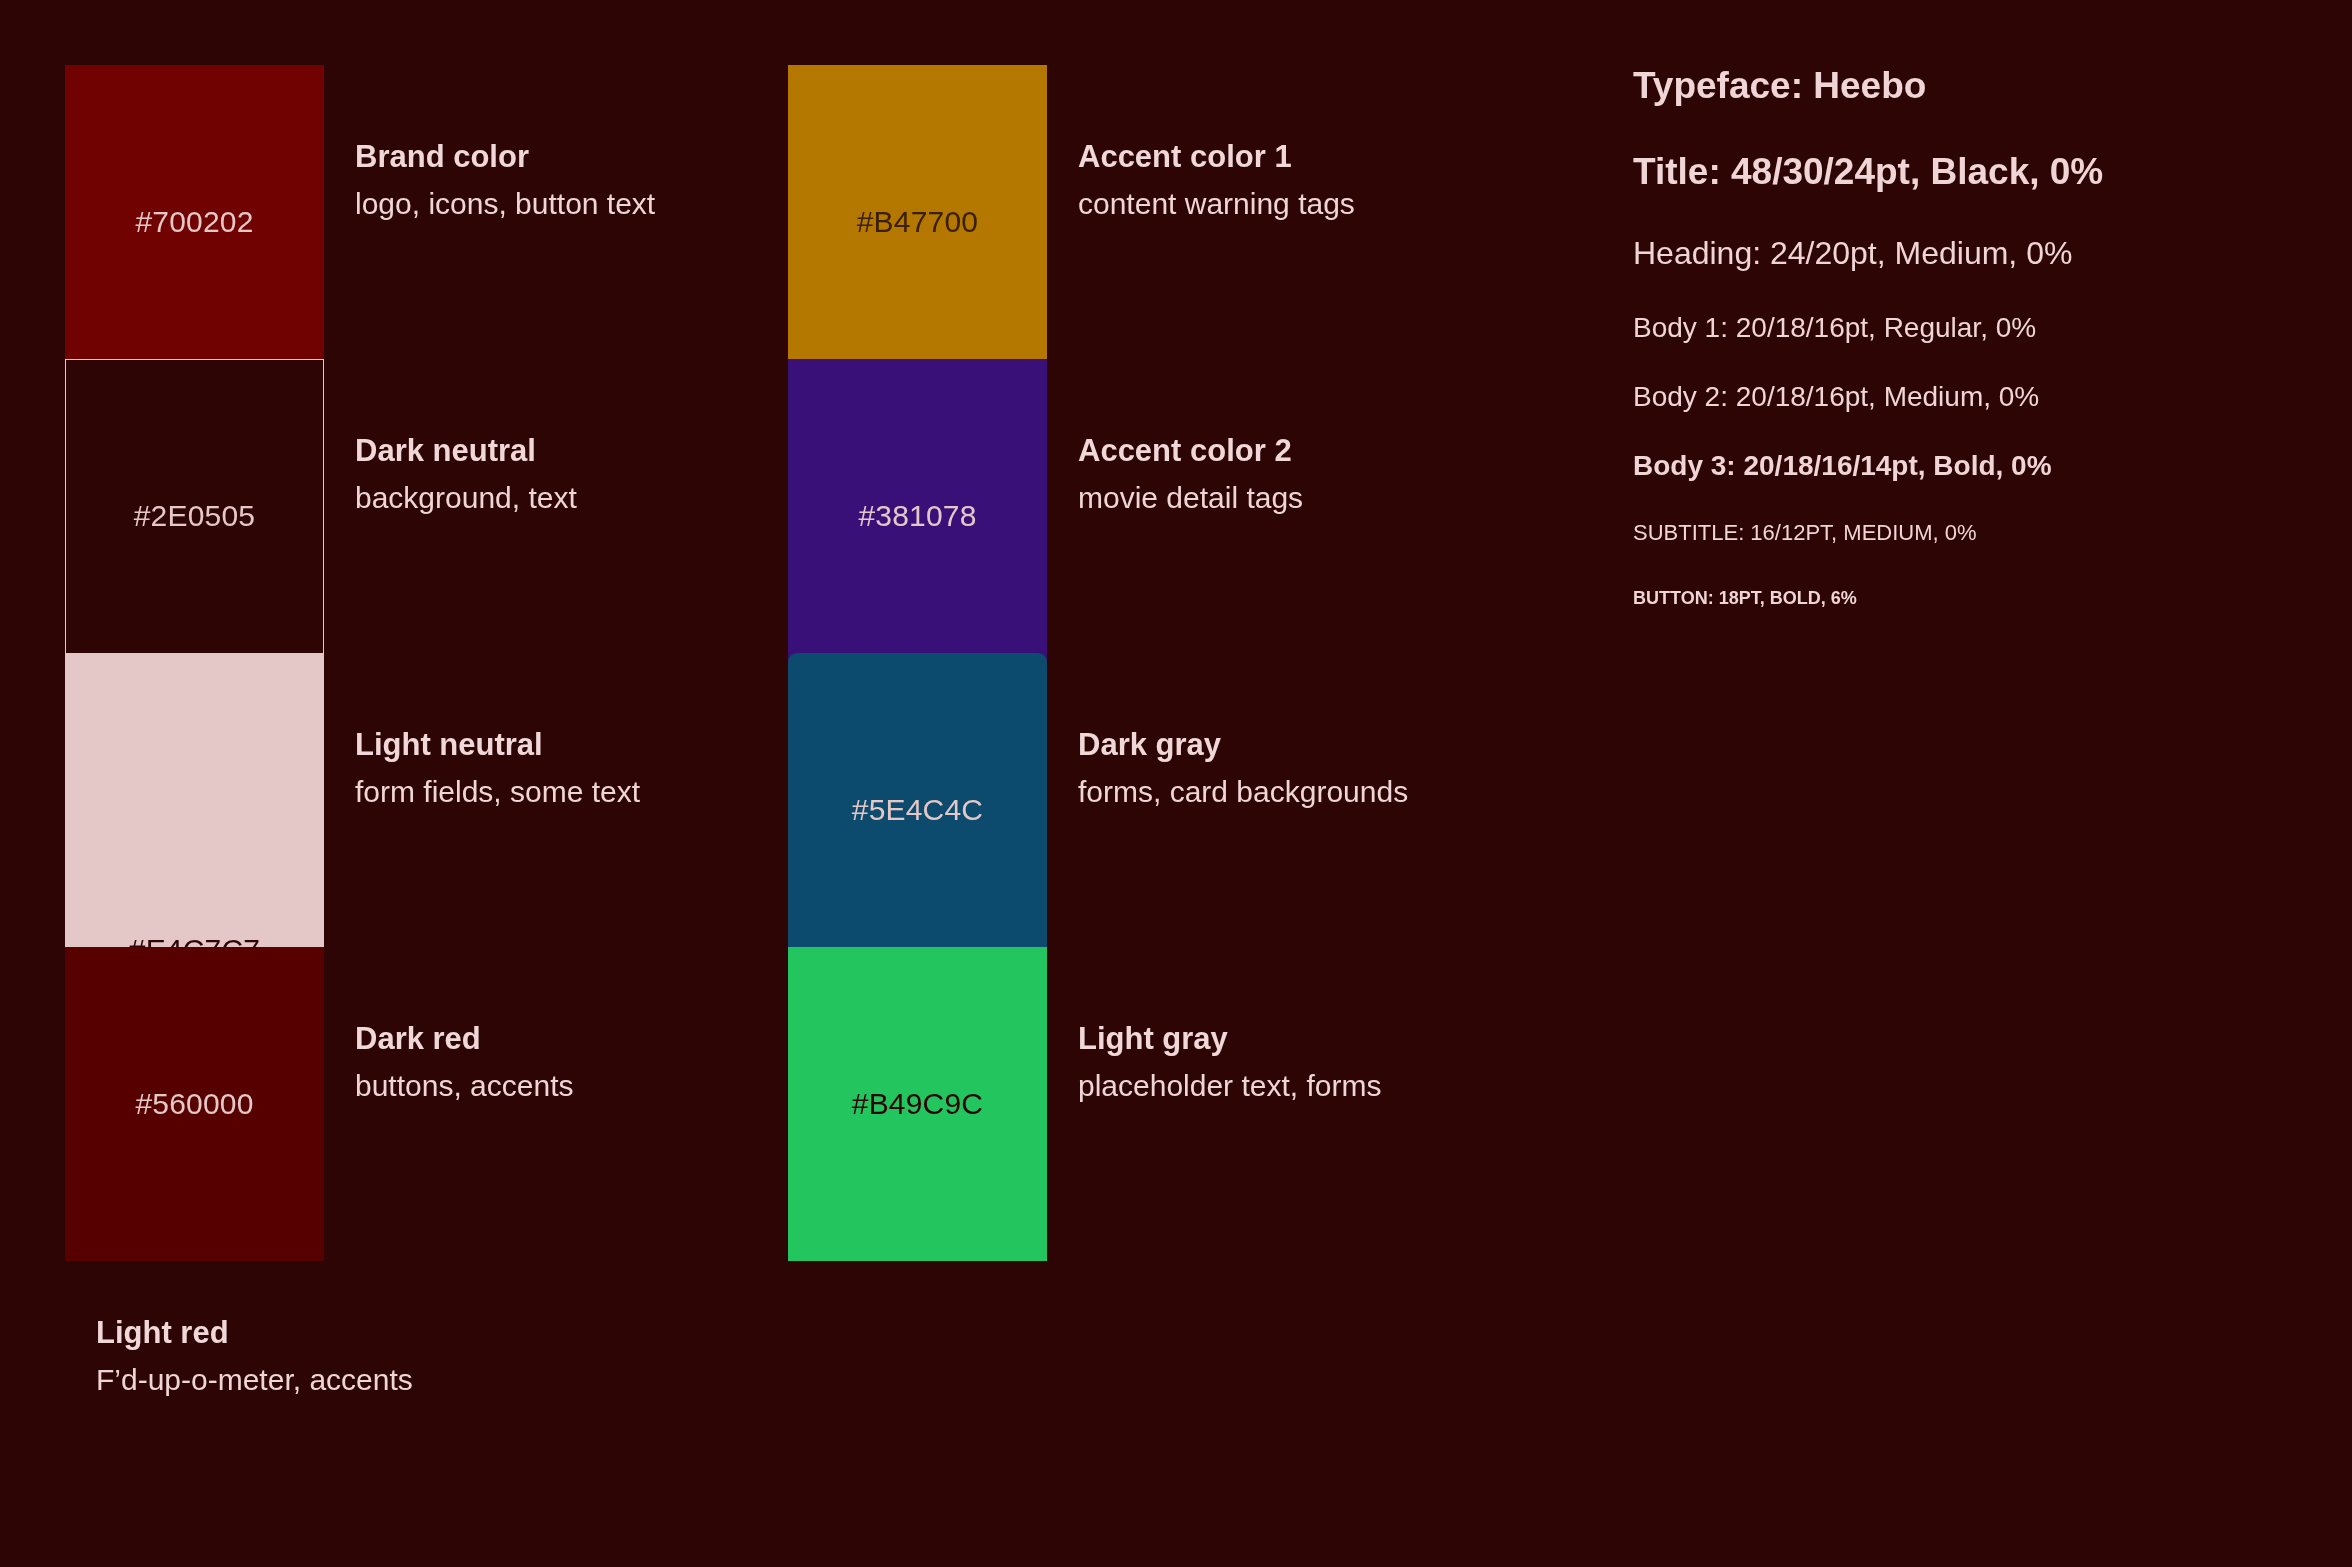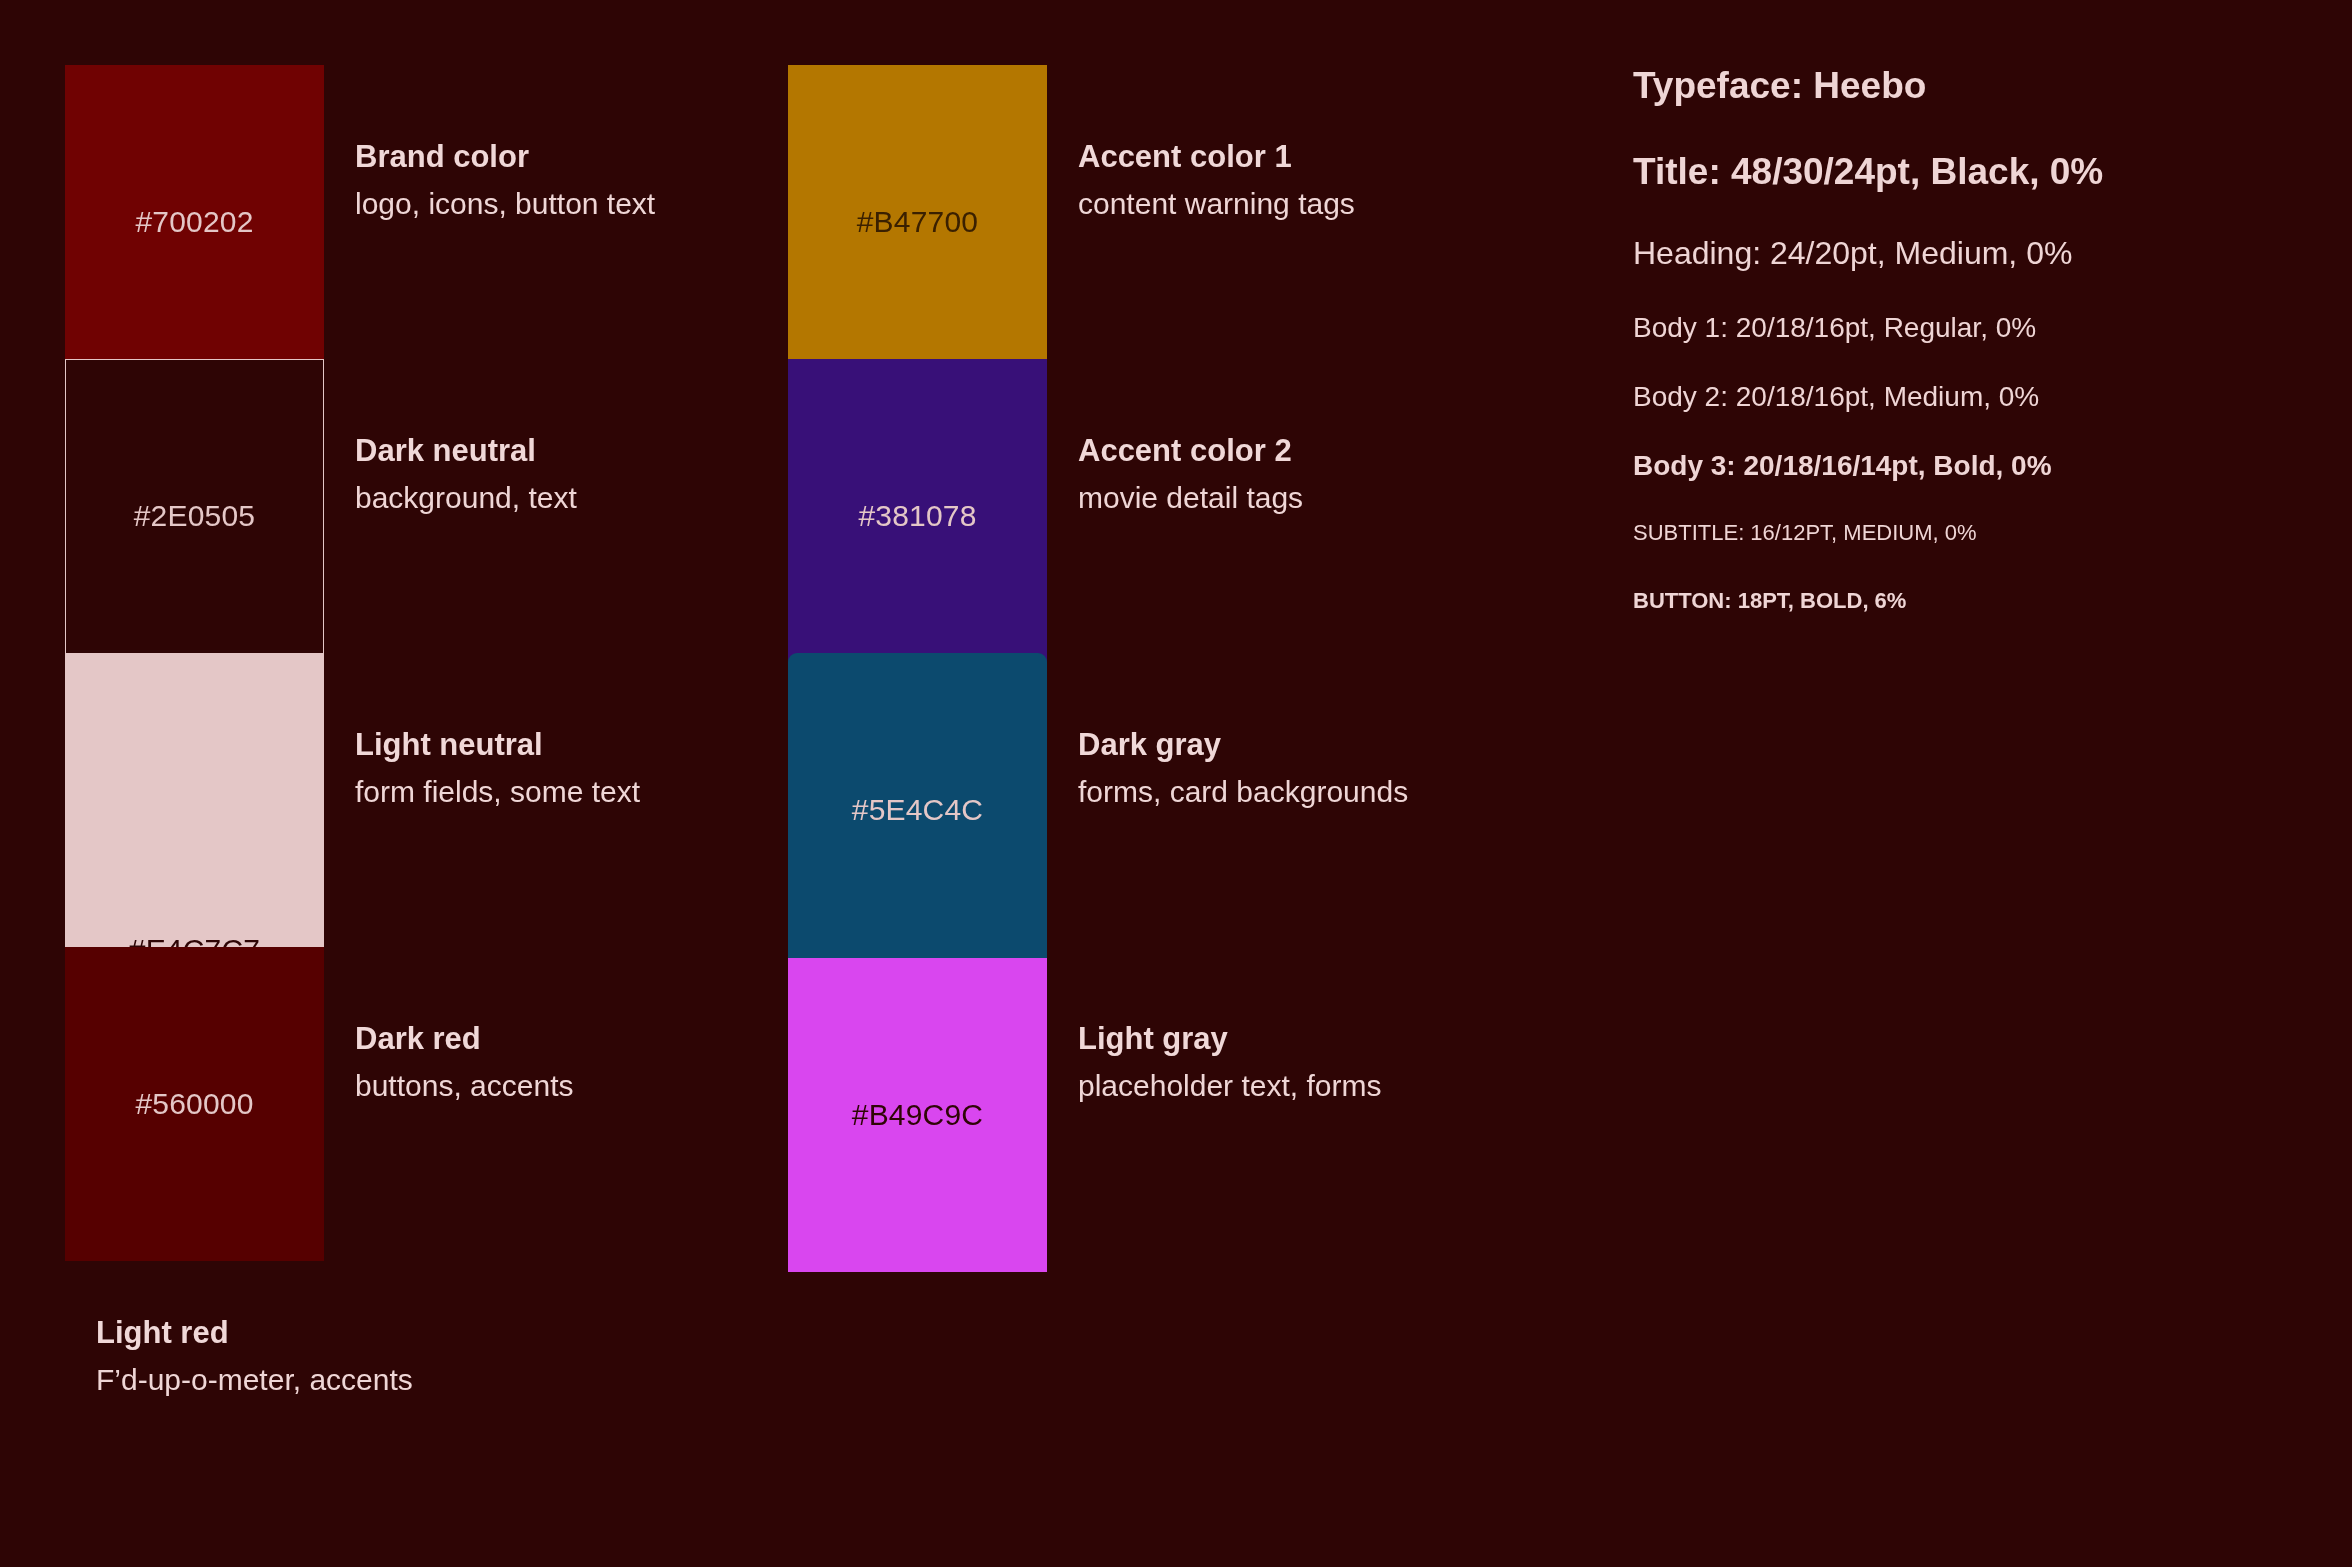--- a/index.html
+++ b/index.html
@@ -121,21 +121,21 @@
     font-size: 28px;
     font-weight: 700;
     margin-bottom: 38px;
   }
   .type-subtitle {
     font-size: 22px;
     font-weight: 400;
     margin-bottom: 42px;
   }
   .type-button {
-    font-size: 22px;
+    font-size: 18px;
     font-weight: 700;
   }
 </style>
 </head>
 <body style="background: rgb(46, 5, 5);">
 
 <div id="swatch-area">
 
   <div class="swatch-col" id="swatch-col-left">
 
@@ -214,21 +214,21 @@
       <div class="swatch-chip" style="background: #0c4a6e; border-radius: 9px;">
         <span class="swatch-hex" style="color: rgb(228, 199, 199);">#5E4C4C</span>
       </div>
       <div class="swatch-text">
         <div class="swatch-name">Dark gray</div>
         <div class="swatch-usage">forms, card backgrounds</div>
       </div>
     </div>
 
     <div class="swatch-row">
-      <div class="swatch-chip" style="background: #d946ef; margin-top: 11px;">
+      <div class="swatch-chip" style="background: #22c55e;">
         <span class="swatch-hex" style="color: rgb(46, 5, 5);">#B49C9C</span>
       </div>
       <div class="swatch-text">
         <div class="swatch-name">Light gray</div>
         <div class="swatch-usage">placeholder text, forms</div>
       </div>
     </div>
 
   </div>
 

